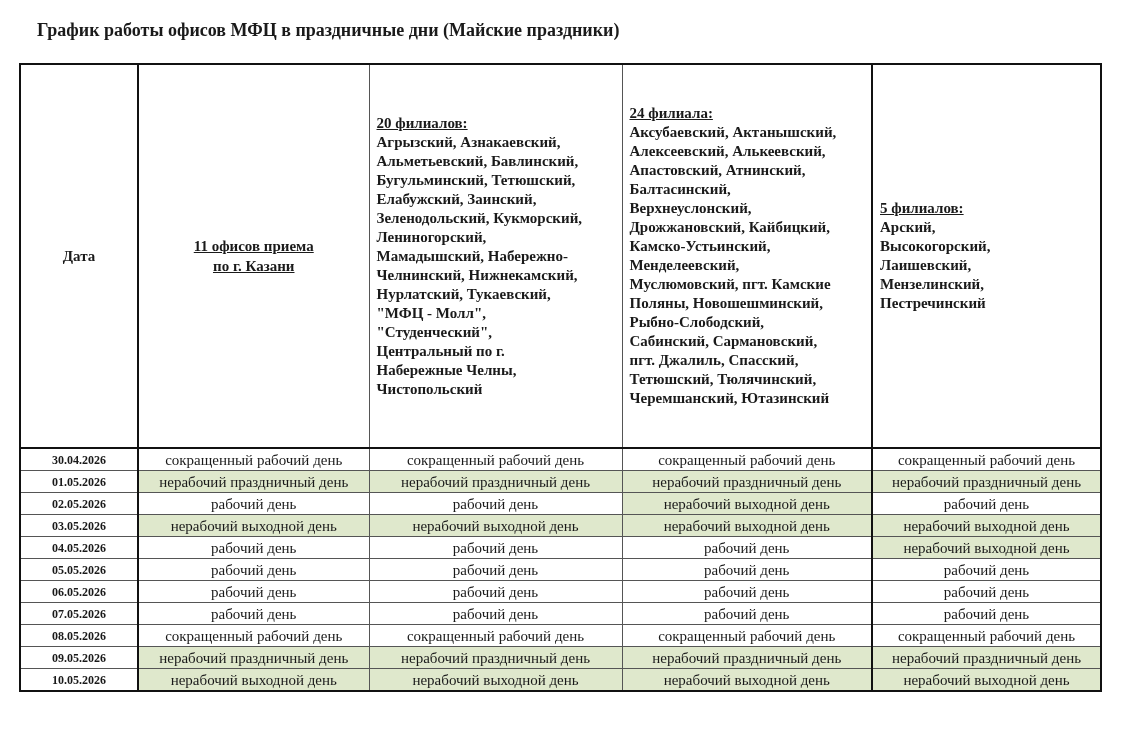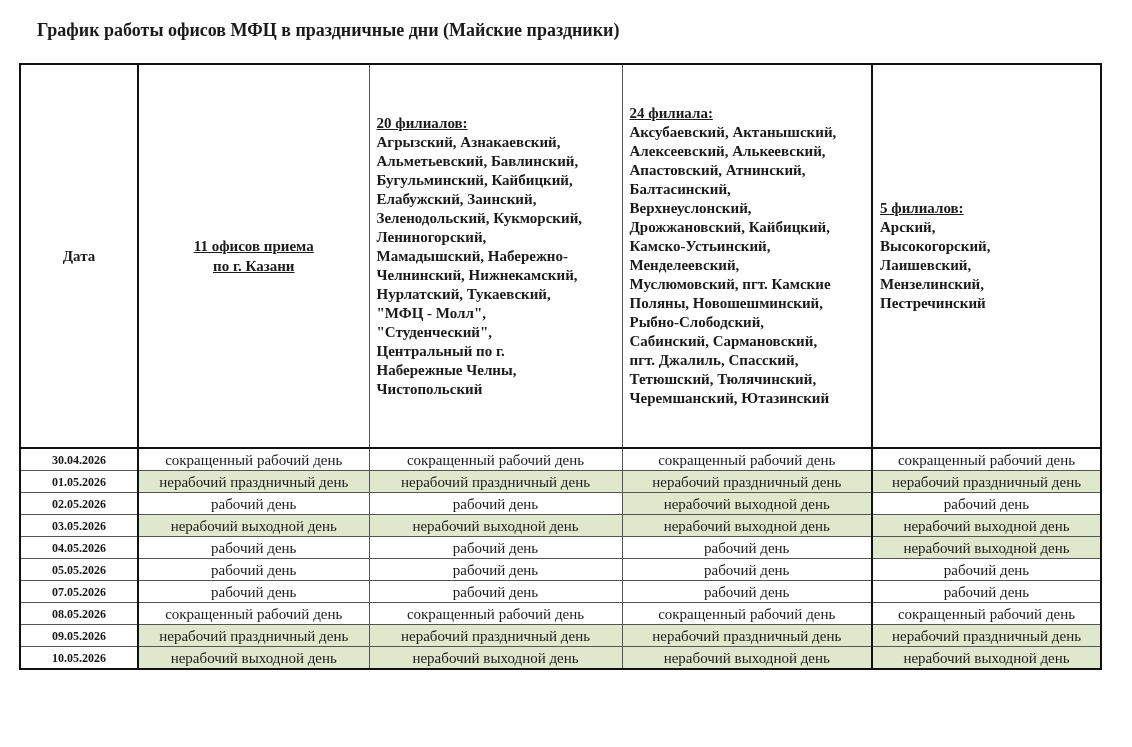--- a/index.html
+++ b/index.html
@@ -45,21 +45,21 @@
       <td class="c-date">Дата</td>
       <td>
         <span class="ul">11 офисов приема</span><br>
         <span class="ul">по г. Казани</span>
       </td>
       <td class="left">
         <div class="ul">20 филиалов:</div>
         <div>
             <div>Агрызский, Азнакаевский,</div>
             <div>Альметьевский, Бавлинский,</div>
-            <div>Бугульминский, Кайбицкий,</div>
+            <div>Бугульминский, Тетюшский,</div>
             <div>Елабужский, Заинский,</div>
             <div>Зеленодольский, Кукморский,</div>
             <div>Лениногорский,</div>
             <div>Мамадышский, Набережно-</div>
             <div>Челнинский, Нижнекамский,</div>
             <div>Нурлатский, Тукаевский,</div>
             <div>"МФЦ - Молл",</div>
             <div>"Студенческий",</div>
             <div>Центральный по г.</div>
             <div>Набережные Челны,</div>
@@ -133,20 +133,27 @@
         <td class="green c-last">нерабочий выходной день</td>
       </tr>
       <tr class="row">
         <td class="date c-date">05.05.2026</td>
         <td class="">рабочий день</td>
         <td class="">рабочий день</td>
         <td class="">рабочий день</td>
         <td class=" c-last">рабочий день</td>
       </tr>
       <tr class="row">
+        <td class="date c-date">06.05.2026</td>
+        <td class="">рабочий день</td>
+        <td class="">рабочий день</td>
+        <td class="">рабочий день</td>
+        <td class=" c-last">рабочий день</td>
+      </tr>
+      <tr class="row">
         <td class="date c-date">07.05.2026</td>
         <td class="">рабочий день</td>
         <td class="">рабочий день</td>
         <td class="">рабочий день</td>
         <td class=" c-last">рабочий день</td>
       </tr>
       <tr class="row">
         <td class="date c-date">08.05.2026</td>
         <td class="">сокращенный рабочий день</td>
         <td class="">сокращенный рабочий день</td>

